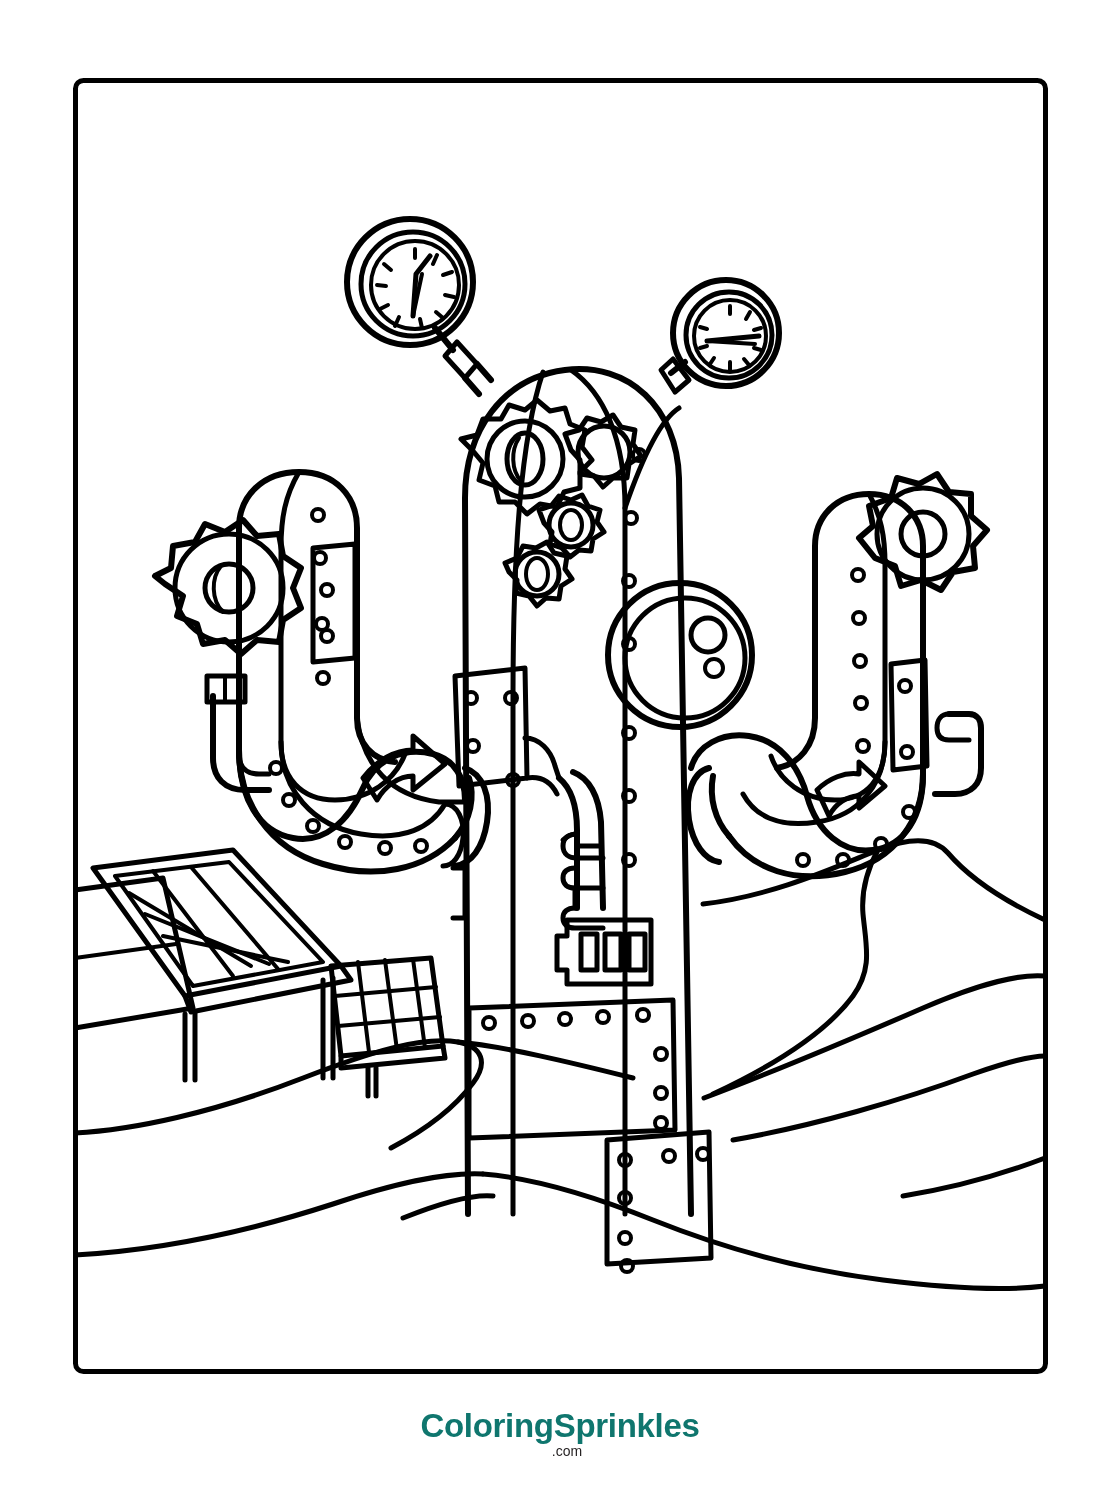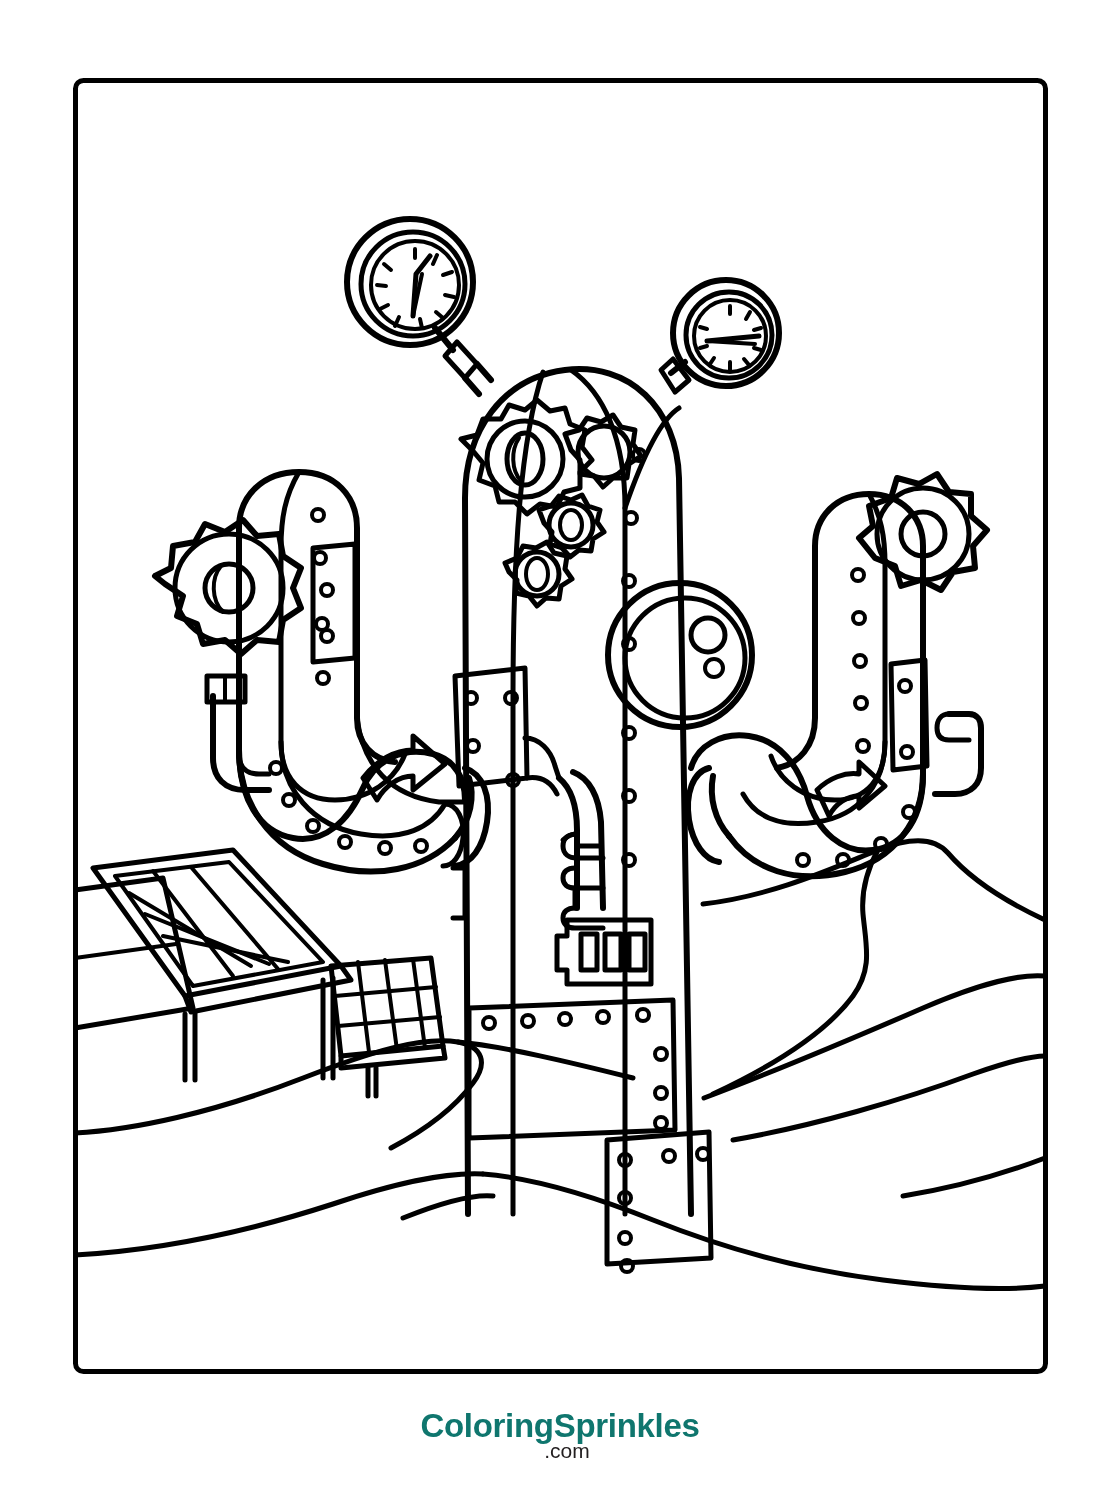--- a/index.html
+++ b/index.html
@@ -41,21 +41,21 @@
   }
   #brand-wordmark {
     font-size: 33px;
     font-weight: bold;
     color: #0f766e;
     letter-spacing: -0.3px;
     line-height: 36px;
     display: block;
   }
   #brand-tld {
-    font-size: 21px;
+    font-size: 14px;
     font-weight: normal;
     color: #231f20;
     line-height: 22px;
     display: block;
     margin-top: -4px;
     margin-left: 14px;
   }
 </style>
 </head>
 <body>

